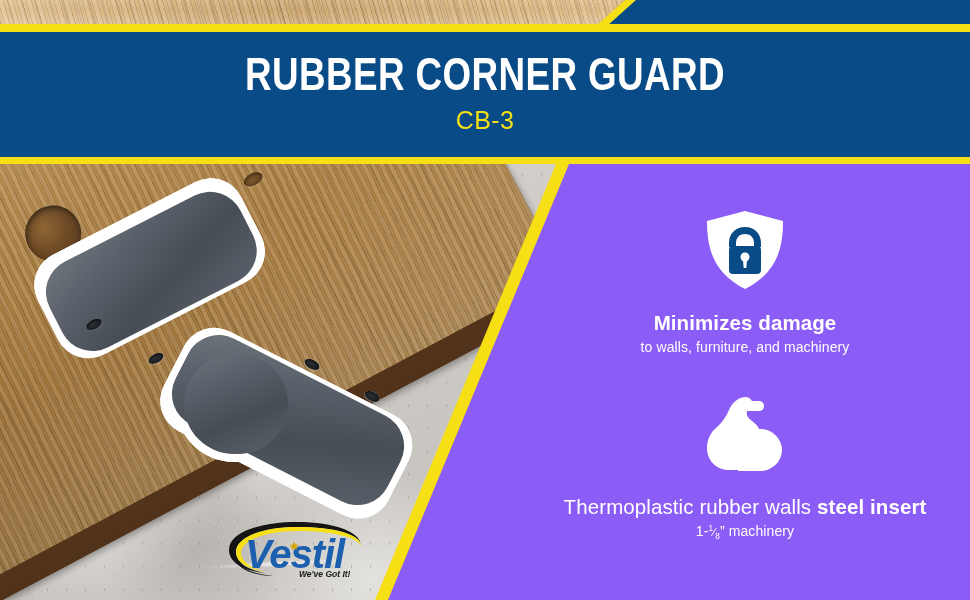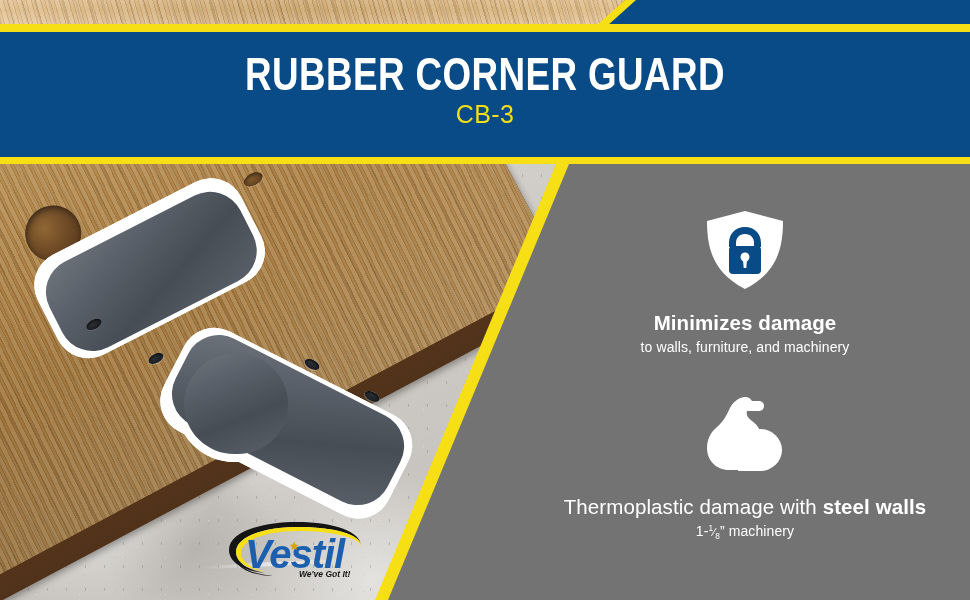--- a/index.html
+++ b/index.html
@@ -7,21 +7,21 @@
   body {
     font-family:"Liberation Sans", sans-serif;
     background:#094b86;
     overflow:hidden;
   }
   .banner {
     position:relative;
     width:970px;
     height:600px;
     overflow:hidden;
-    background:#737373;
+    background:#8b5cf6;
   }
 
   
   .top-strip {
     position:absolute; left:0; top:0; width:970px; height:32px;
     background:#094b86;
     overflow:hidden;
   }
   .wood-top {
     position:absolute; left:0; top:0; width:625px; height:24px;
@@ -63,21 +63,21 @@
     font-family:"Liberation Sans Narrow","Liberation Sans",sans-serif;
     font-weight:bold;
     font-size:46px;
     letter-spacing:0.5px;
     line-height:52px;
     transform:scaleX(0.80);
     transform-origin:center center;
     white-space:nowrap;
   }
   .model-number {
-    margin-top:0;
+    margin-top:6px;
     color:#f7df16;
     font-size:25px;
     font-weight:400;
     line-height:28px;
     letter-spacing:0.4px;
   }
   .yellow-title-rule {
     position:absolute; left:0; top:157px; width:970px; height:7px;
     background:#f7df16;
   }
@@ -303,21 +303,21 @@
 
     <div class="feature feature-2">
       <div class="icon-box">
         <svg width="86" height="84" viewBox="0 0 86 84" aria-hidden="true">
           <path d="M44 5 C36 5 30 11 27 18 C24 25 20 31 14 36 C8 41 5 48 5 56 C5 68 14 78 27 78 L40 78 C40 66 46 58 55 55 C58 54 60 52 60 49 C60 40 56 33 50 29 C46 26 44 23 45 19 L56 19 C60 19 62 17 62 14 C62 11 60 9 56 9 L50 9 C48 6 46 5 44 5 Z" fill="#ffffff"></path>
           <ellipse cx="58" cy="58" rx="22" ry="21" fill="#ffffff"></ellipse>
           <path d="M36 60 C36 48 45 39 58 39 L58 79 L36 79 Z" fill="#ffffff"></path>
         </svg>
       </div>
       <div class="feat-line l1 reg" style="font-weight:400;">
-        <span>Thermoplastic damage with </span><span class="bold">steel walls</span>
+        <span>Thermoplastic rubber walls </span><span class="bold">steel insert</span>
       </div>
       <div class="feat-line l2">
         <span>1-</span><span class="frac"><sup>1</sup>⁄<sub>8</sub></span><span>” machinery</span>
       </div>
     </div>
 
   </div>
 
   <div class="logo">
     <svg width="140" height="62" viewBox="0 0 140 62" aria-hidden="true">

